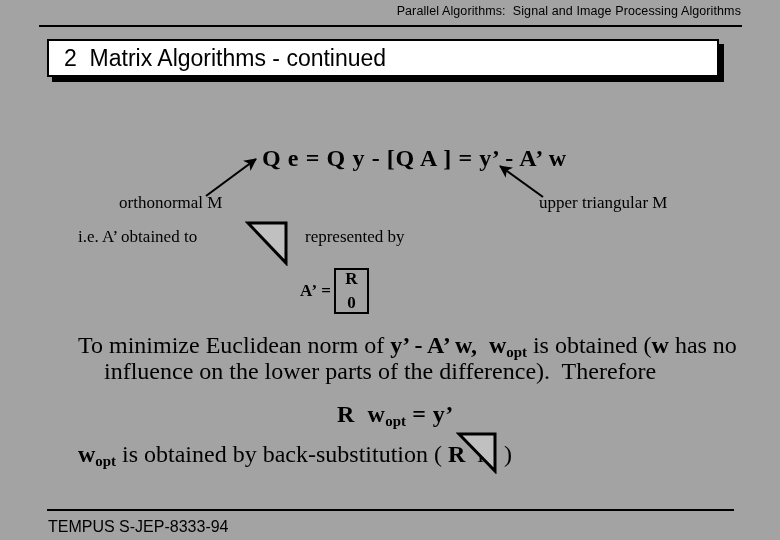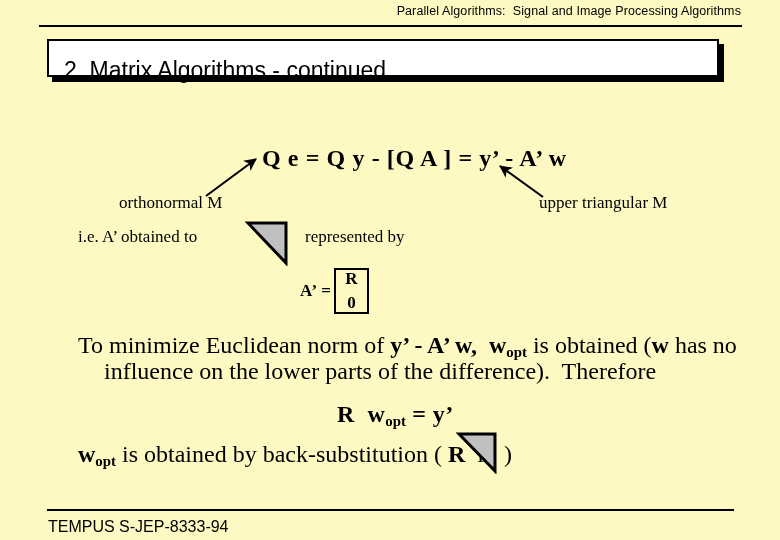--- a/index.html
+++ b/index.html
@@ -5,21 +5,21 @@
 <style>
   html, body {
     margin: 0;
     padding: 0;
     background: #ffffff;
   }
   #slide {
     position: relative;
     width: 780px;
     height: 540px;
-    background: #fef9c3;
+    background: #a3a3a3;
     overflow: hidden;
     font-family: "Liberation Serif", "DejaVu Serif", serif;
     color: #000000;
   }
 
   
   .header-text {
     position: absolute;
     left: 0;
     top: 4px;
@@ -61,21 +61,20 @@
   }
   .title-text {
     position: absolute;
     left: 64px;
     top: 43px;
     font-family: "Liberation Sans", "DejaVu Sans", sans-serif;
     font-size: 23px;
     line-height: 30px;
     color: #000;
     white-space: pre;
-    margin-top: 12px;
   }
 
   
   .t {
     position: absolute;
     white-space: pre;
     color: #000;
   }
   .serif20 {
     font-family: "Liberation Serif", "DejaVu Serif", serif;

